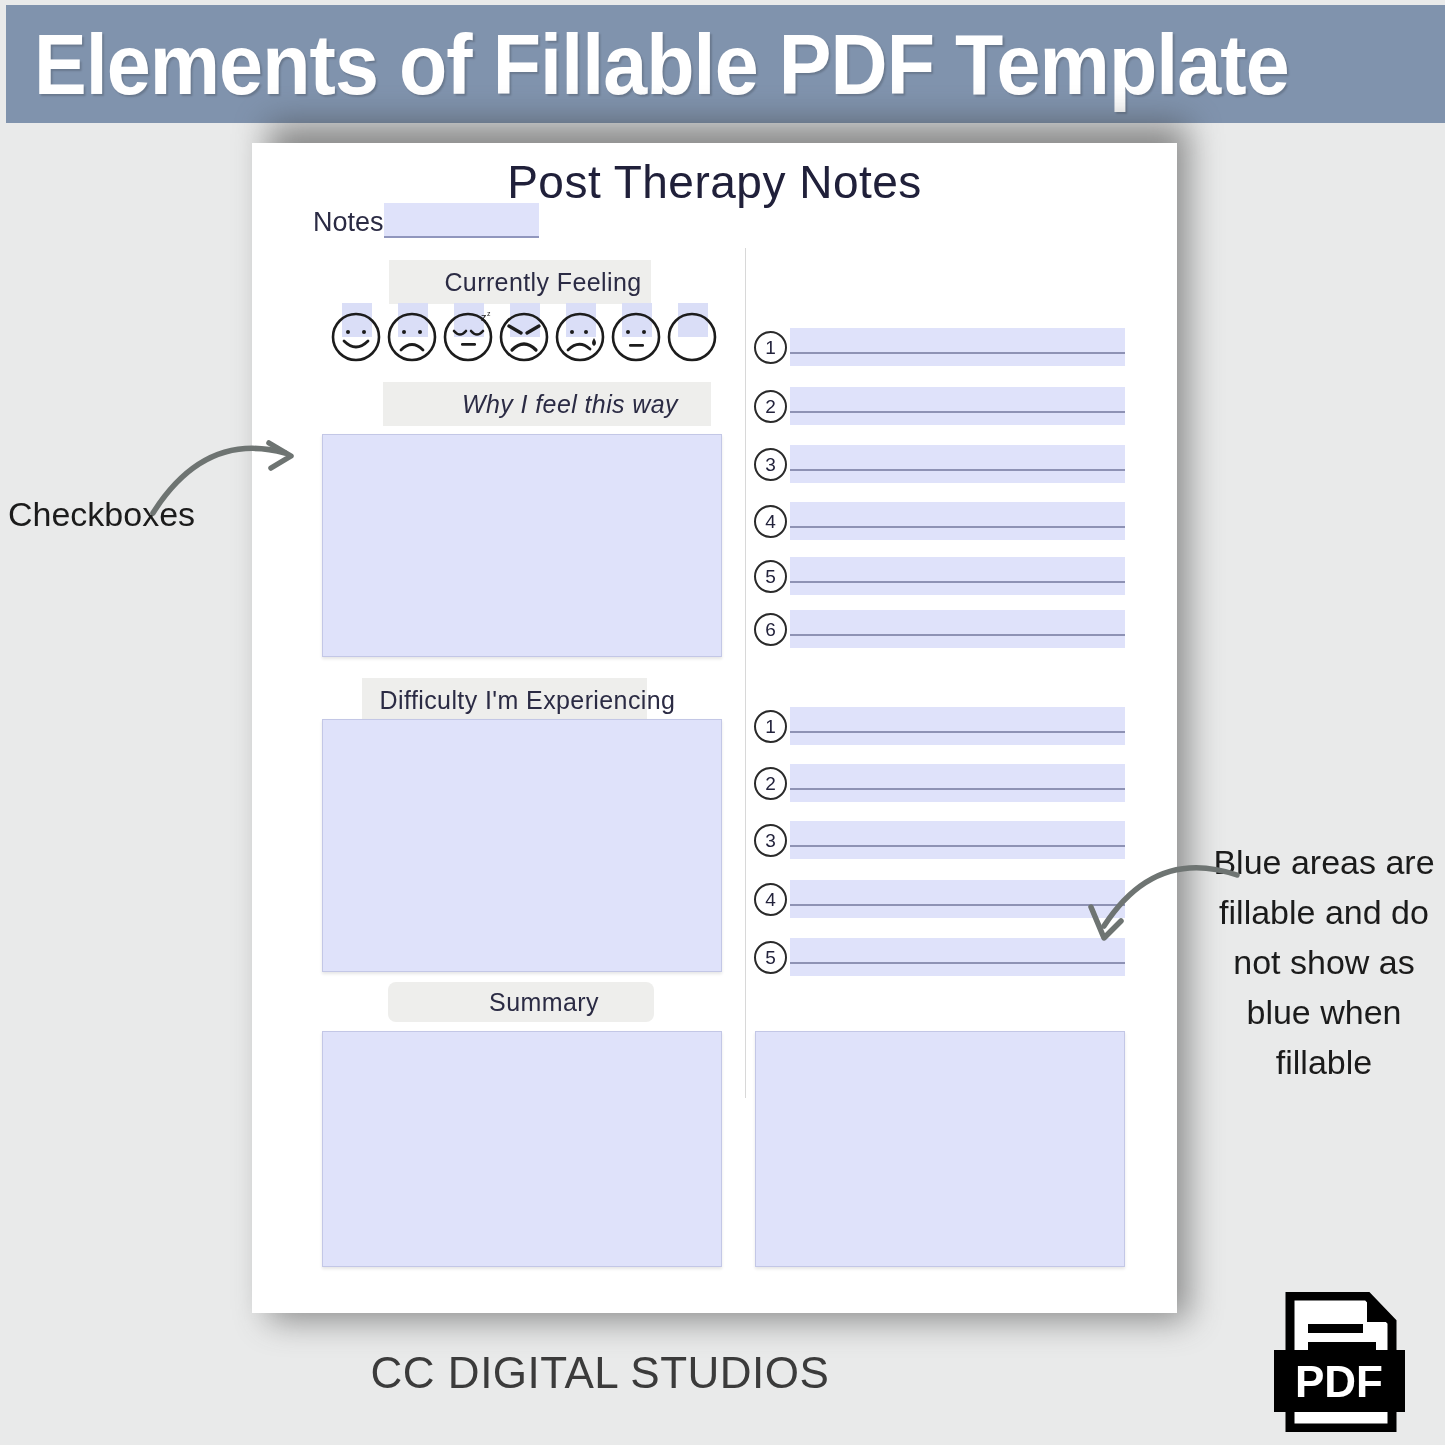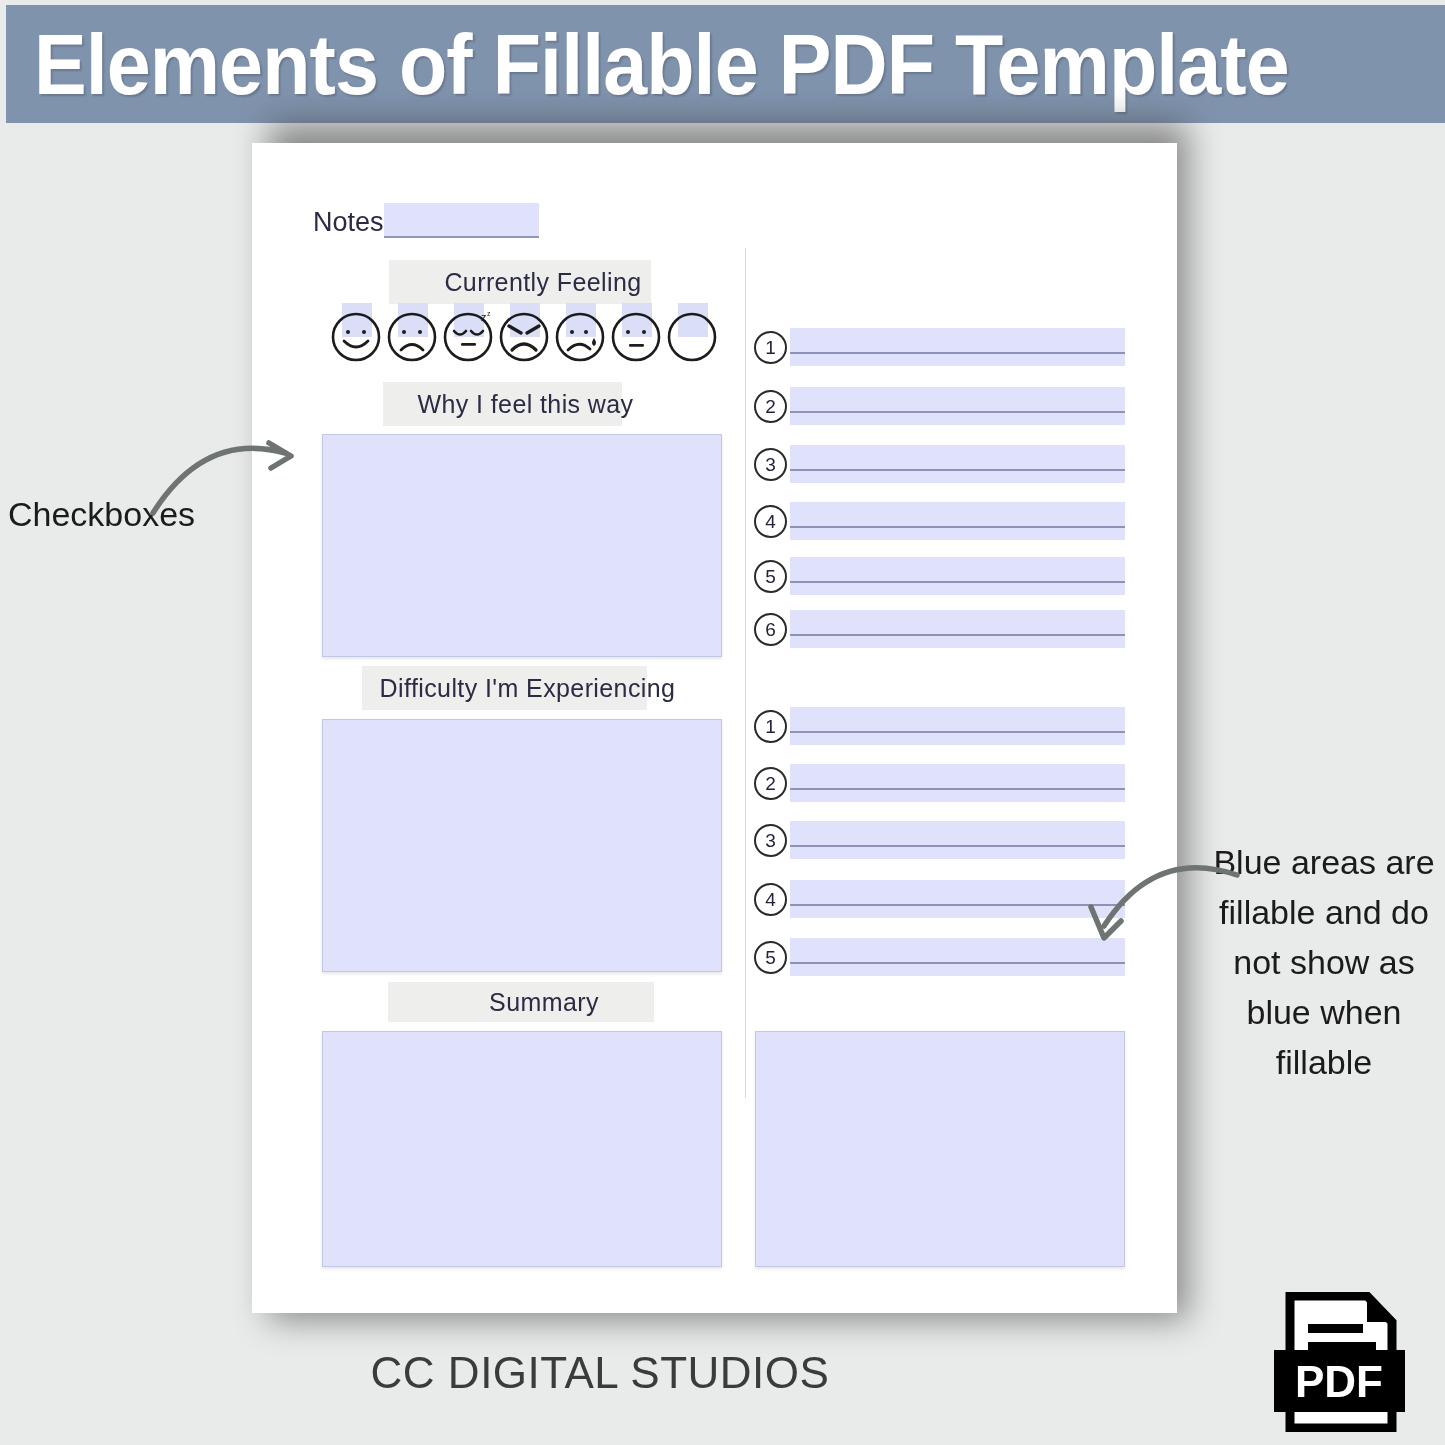--- a/index.html
+++ b/index.html
@@ -187,20 +187,21 @@
 </head>
 <body>
 
 <div class="banner">
   <div class="banner-title">Elements of Fillable PDF Template</div>
 </div>
 
 <div class="sheet-shadow"></div>
 <div class="sheet">
 
+  <div class="doc-title">Post Therapy Notes</div>
 
   <div class="date-label">Notes:</div>
   <div class="date-field"></div>
 
   <div class="col-divider"></div>
 
   <div class="label-chip" style="left:137px;top:117px;width:262px;height:44px;">Currently Feeling</div>
 
   <div class="faces">
 
@@ -268,27 +269,27 @@
     </div>
 
     <div class="face-cell" style="left:336px;">
       <div class="face-check"></div>
       <svg class="face-svg" width="52" height="52" viewBox="0 0 52 52">
         <circle cx="26" cy="26" r="23" fill="none" stroke="#1c1c1c" stroke-width="2.6"></circle>
       </svg>
     </div>
   </div>
 
-  <div class="label-chip" style="left:131px;top:239px;width:239px;height:44px;">Why I feel this way</div>
+  <div class="label-chip" style="left:131px;top:239px;width:328px;height:44px;font-style:italic;">Why I feel this way</div>
   <div class="fill-box" style="left:70px;top:291px;width:400px;height:223px;"></div>
 
-  <div class="label-chip" style="left:110px;top:523px;width:285px;height:44px;">Difficulty I'm Experiencing</div>
+  <div class="label-chip" style="left:110px;top:535px;width:285px;height:44px;">Difficulty I'm Experiencing</div>
   <div class="fill-box" style="left:70px;top:576px;width:400px;height:253px;"></div>
 
-  <div class="label-chip" style="left:136px;top:839px;width:266px;height:40px;">Summary</div>
+  <div class="label-chip" style="left:136px;top:839px;width:266px;height:40px;border-radius:8px;">Summary</div>
   <div class="fill-box" style="left:70px;top:888px;width:400px;height:236px;"></div>
 
 
   <div>
     <div class="num-circle" style="left:502px;top:188px;">1</div>
     <div class="fill-strip" style="left:538px;top:185px;width:335px;height:38px;"></div>
     <div class="fill-rule" style="left:538px;top:209px;width:335px;"></div>
 
     <div class="num-circle" style="left:502px;top:247px;">2</div>
     <div class="fill-strip" style="left:538px;top:244px;width:335px;height:38px;"></div>

